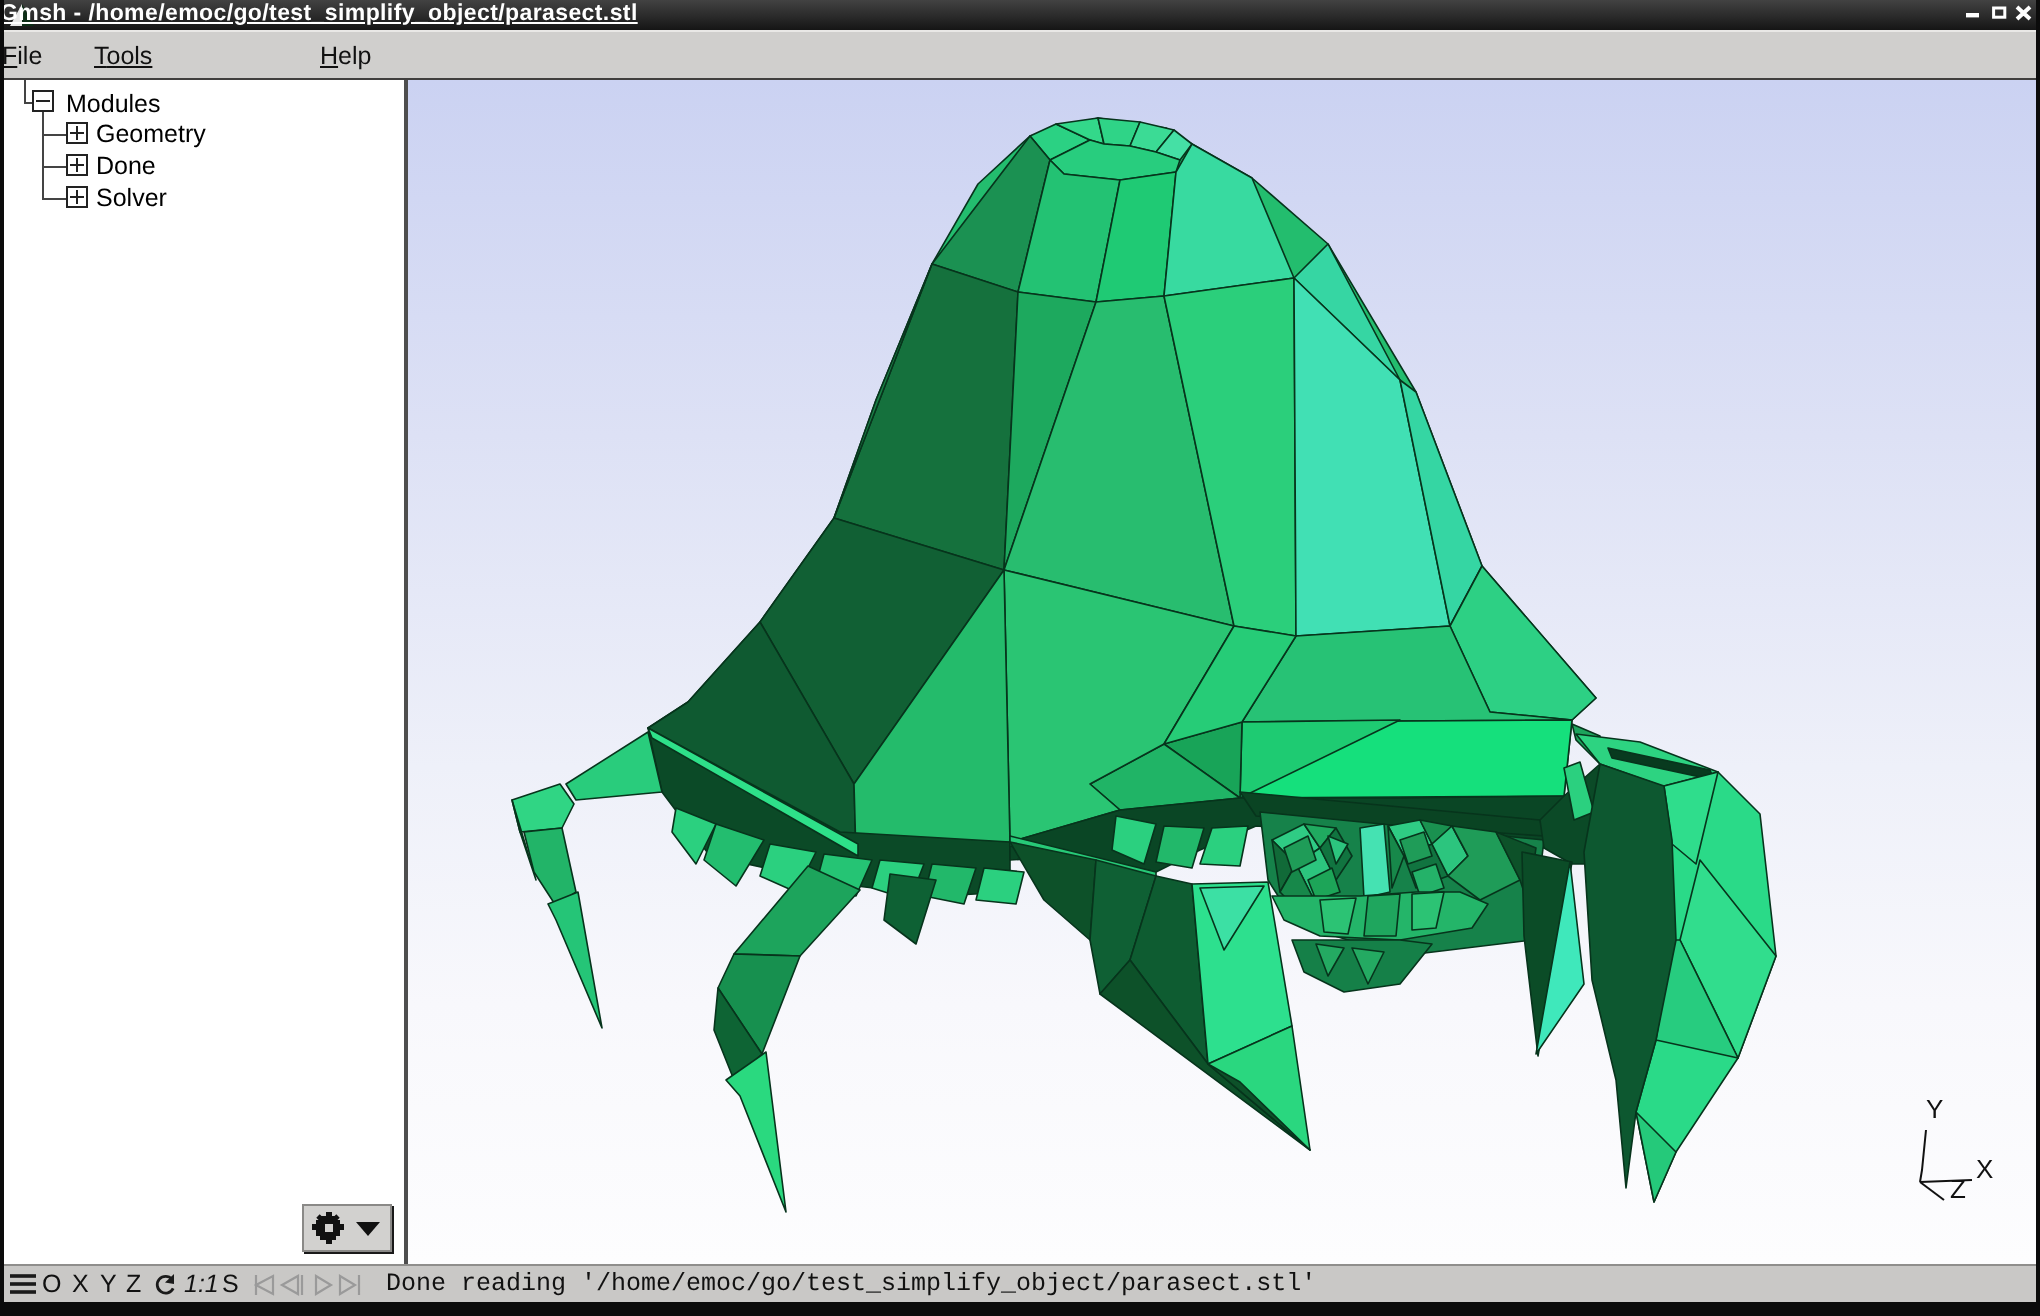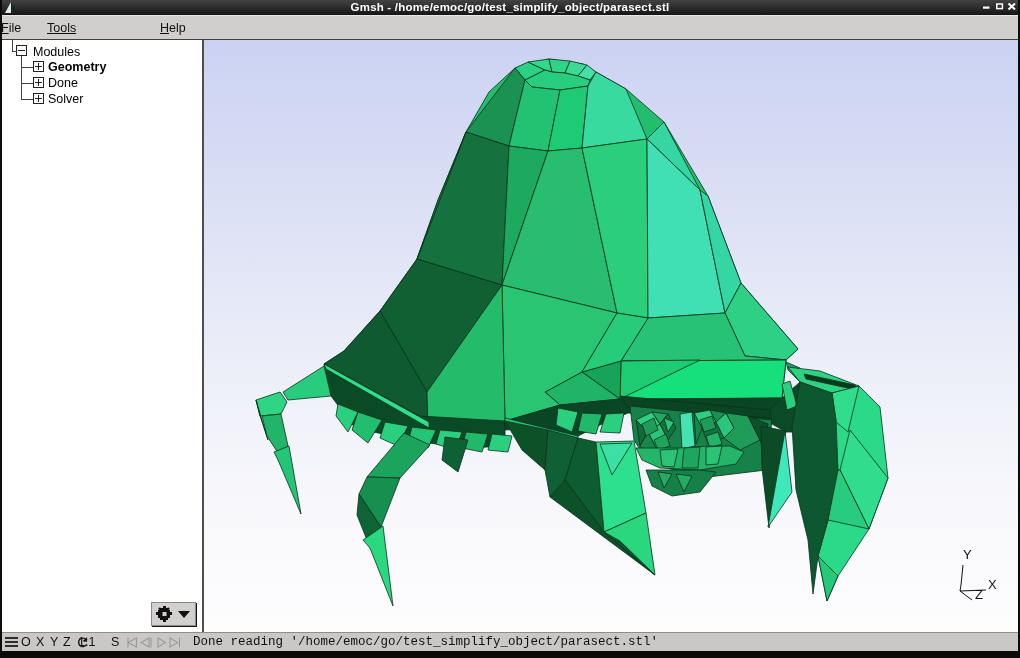--- a/index.html
+++ b/index.html
@@ -6,21 +6,21 @@
        font-family:"Liberation Sans",sans-serif;background:#0b0b0b;}
   .abs{position:absolute;}
 </style></head>
 <body>
 
 <div class="abs" style="left:0;top:0;width:1020px;height:15px;background:linear-gradient(#424242,#2a2a2a 55%,#151515);"></div>
 <svg class="abs" style="left:4px;top:1px;" width="14" height="13" viewBox="0 0 14 13">
   <path d="M1,12 L7,1 L7,12 Z" fill="#e8e8e8"></path>
     <path d="M7,1 L7,12 L13,12 Z" fill="#0d2d16"></path>
 </svg>
-<div class="abs" style="left:0;top:1px;width:1020px;height:13px;text-align:center;color:#fff;font-size:11.5px;font-weight:bold;letter-spacing:0.2px;">Gmsh - /home/emoc/go/test_simplify_object/parasect.stl</div>
+<div class="abs" style="left:0;top:1px;width:1020px;height:13px;color:#fff;font-size:11.5px;font-weight:bold;letter-spacing:0.2px;text-decoration:underline;">Gmsh - /home/emoc/go/test_simplify_object/parasect.stl</div>
 <div class="abs" style="left:982px;top:0px;width:36px;height:14px;color:#fff;">
   <svg width="36" height="14" viewBox="0 0 36 14">
     <rect x="1" y="6.5" width="6.5" height="2.2" fill="#fff"></rect>
     <rect x="14.8" y="4" width="5.6" height="4.6" fill="none" stroke="#fff" stroke-width="1.5"></rect>
     <path d="M26.5,3.5 L33,9.5 M33,3.5 L26.5,9.5" stroke="#fff" stroke-width="2"></path>
   </svg>
 </div>
 
 <div class="abs" style="left:0;top:15px;width:1020px;height:25px;background:#d0cfcd;border-top:1px solid #e9e8e6;border-bottom:1px solid #403f3e;box-sizing:border-box;"></div>
 <div class="abs" style="left:0;top:21px;height:16px;font-size:12.5px;color:#111;">
@@ -35,21 +35,21 @@
 <div class="abs" style="left:12px;top:40px;width:1px;height:11px;background:#444;"></div>
 <div class="abs" style="left:12px;top:51px;width:4px;height:1px;background:#444;"></div>
 <div class="abs" style="left:16px;top:45px;width:11px;height:11px;border:1px solid #222;box-sizing:border-box;background:#fff;"></div>
 <div class="abs" style="left:18px;top:50px;width:7px;height:1px;background:#222;"></div>
 <div class="abs" style="left:21px;top:56px;width:1px;height:44px;background:#444;"></div>
 <div class="abs" style="left:33px;top:45px;font-size:12.5px;color:#000;text-align:center;">Modules</div>
 <div class="abs" style="left:21px;top:67px;width:12px;height:1px;background:#444;"></div>
 <div class="abs" style="left:33px;top:61px;width:11px;height:11px;border:1px solid #222;box-sizing:border-box;background:#fff;"></div>
 <div class="abs" style="left:35px;top:66px;width:7px;height:1px;background:#222;"></div>
 <div class="abs" style="left:38px;top:63px;width:1px;height:7px;background:#222;"></div>
-<div class="abs" style="left:48px;top:60px;font-size:12.5px;color:#000;font-weight:bold;">Geometry</div>
+<div class="abs" style="left:48px;top:60px;font-size:12.5px;color:#000;">Geometry</div>
 <div class="abs" style="left:21px;top:83px;width:12px;height:1px;background:#444;"></div>
 <div class="abs" style="left:33px;top:77px;width:11px;height:11px;border:1px solid #222;box-sizing:border-box;background:#fff;"></div>
 <div class="abs" style="left:35px;top:82px;width:7px;height:1px;background:#222;"></div>
 <div class="abs" style="left:38px;top:79px;width:1px;height:7px;background:#222;"></div>
 <div class="abs" style="left:48px;top:76px;font-size:12.5px;color:#000;">Done</div>
 <div class="abs" style="left:21px;top:99px;width:12px;height:1px;background:#444;"></div>
 <div class="abs" style="left:33px;top:93px;width:11px;height:11px;border:1px solid #222;box-sizing:border-box;background:#fff;"></div>
 <div class="abs" style="left:35px;top:98px;width:7px;height:1px;background:#222;"></div>
 <div class="abs" style="left:38px;top:95px;width:1px;height:7px;background:#222;"></div>
 <div class="abs" style="left:48px;top:92px;font-size:12.5px;color:#000;text-align:center;">Solver</div>
@@ -205,21 +205,21 @@
     </g>
 </svg>
 <div class="abs" style="left:21px;top:635px;font-size:12.5px;color:#111;">O</div>
 <div class="abs" style="left:36px;top:635px;font-size:12.5px;color:#111;">X</div>
 <div class="abs" style="left:50px;top:635px;font-size:12.5px;color:#111;">Y</div>
 <div class="abs" style="left:63px;top:635px;font-size:12.5px;color:#111;">Z</div>
 <svg class="abs" style="left:76px;top:637px;" width="13" height="12" viewBox="0 0 13 12">
   <path d="M10,2.6 A4.2,4.2 0 1 0 10.6,7.2" fill="none" stroke="#1a1a1a" stroke-width="1.4"></path>
   <path d="M11,0 L11,5 L6.5,4.2 Z" fill="#1a1a1a"></path>
 </svg>
-<div class="abs" style="left:78px;top:635px;font-size:12.5px;color:#111;">1:1</div>
+<div class="abs" style="left:92px;top:635px;font-size:12.5px;color:#111;font-style:italic;">1:1</div>
 <div class="abs" style="left:111px;top:635px;font-size:12.5px;color:#111;">S</div>
 <svg class="abs" style="left:127px;top:637px;" width="58" height="11" viewBox="0 0 58 11">
   <g fill="none" stroke="#9a9a9a" stroke-width="1.1">
     <path d="M1,0.5 L1,10.5 M1,5.5 L9.5,1 L9.5,10 Z"></path>
     <path d="M14,5.5 L22,1 L22,10 Z M24,0.5 L24,10.5"></path>
     <path d="M31,1 L38.5,5.5 L31,10 Z"></path>
     <path d="M43,1 L50.5,5.5 L43,10 Z M52.5,0.5 L52.5,10.5"></path>
   </g>
 </svg>
 <div class="abs" style="left:193px;top:635px;font-size:12.5px;color:#111;font-family:Liberation Mono, monospace;">Done reading '/home/emoc/go/test_simplify_object/parasect.stl'</div>

